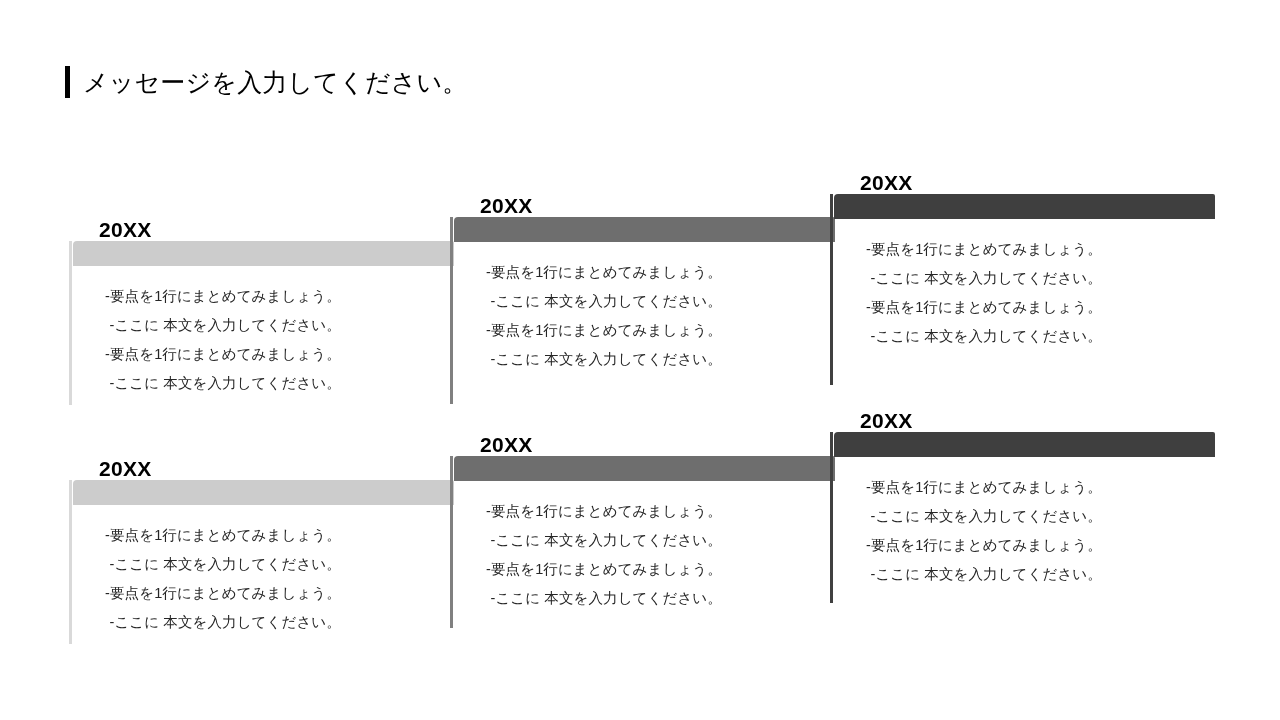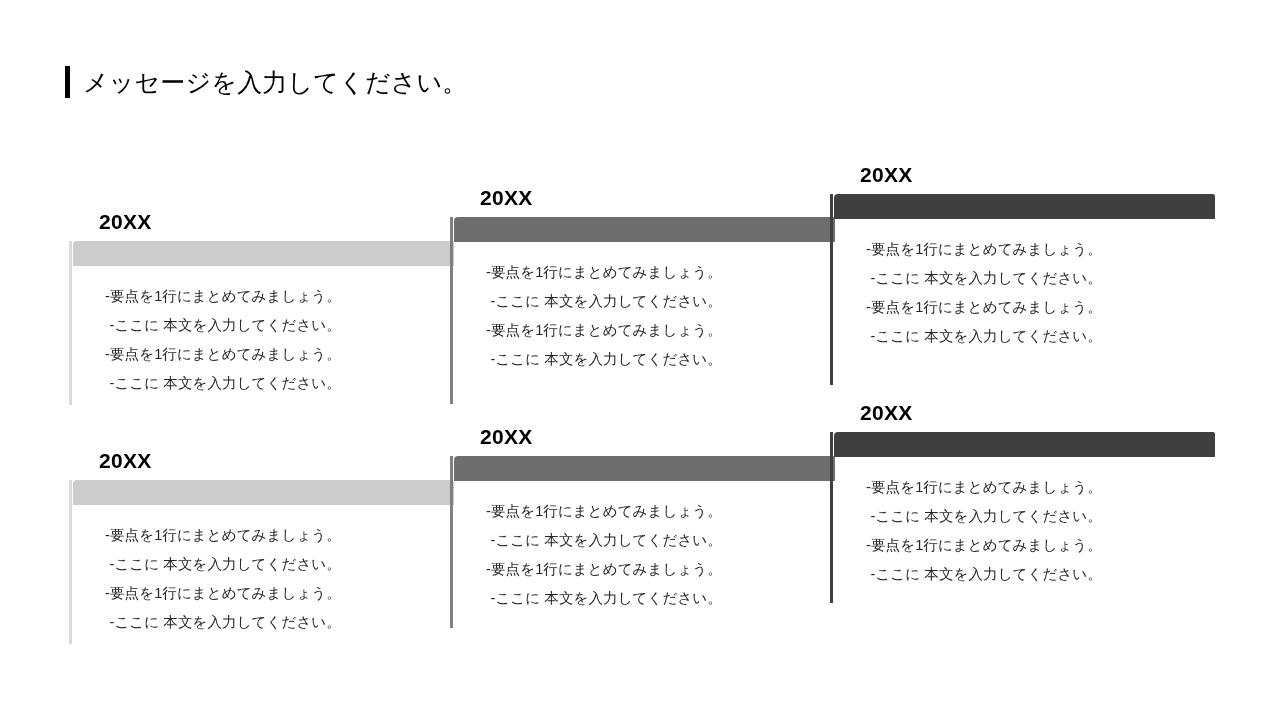--- a/index.html
+++ b/index.html
@@ -49,21 +49,21 @@
     white-space: nowrap;
   }
 
   
   .card {
     position: absolute;
   }
   .card-year {
     position: absolute;
     left: 30px;
-    top: 0;
+    top: 8px;
     font-size: 21px;
     font-weight: bold;
     color: #000000;
     line-height: 26px;
     letter-spacing: 0.3px;
     white-space: nowrap;
   }
   .card-body {
     position: absolute;
     left: 0;

